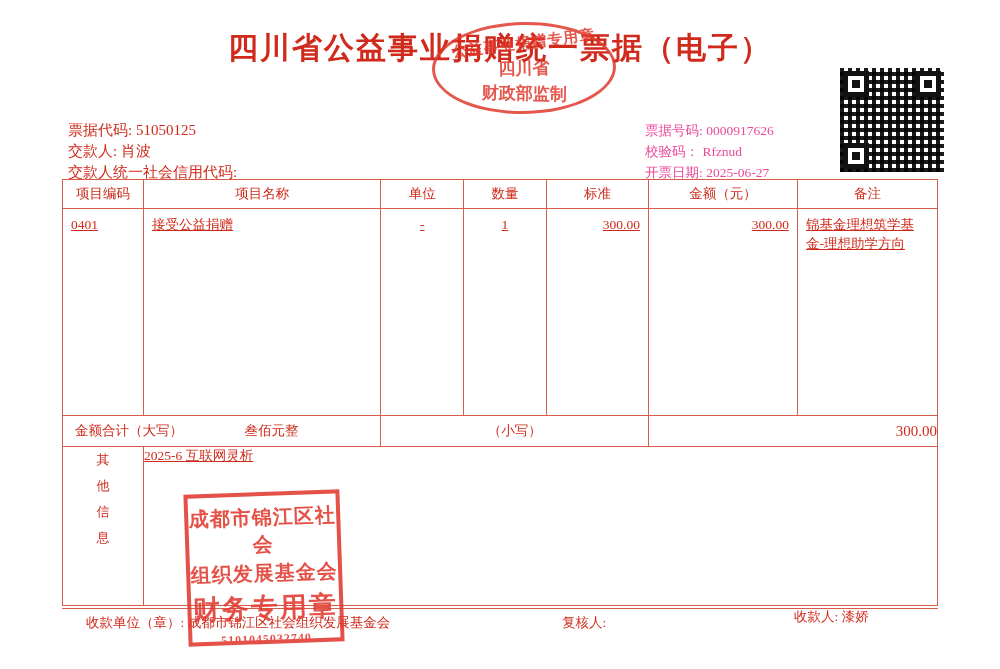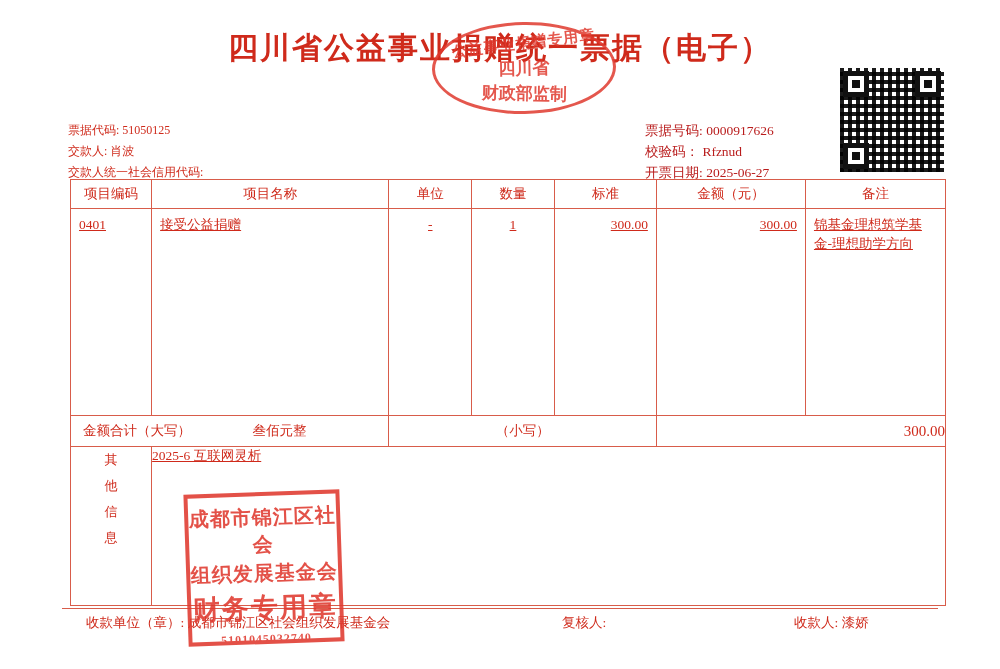--- a/index.html
+++ b/index.html
@@ -61,41 +61,40 @@
   }
   .qr .f-tl { left: 3px; top: 3px; }
   .qr .f-tr { right: 3px; top: 3px; }
   .qr .f-bl { left: 3px; bottom: 3px; }
 
   
   .meta-left {
     position: absolute;
     left: 68px;
     top: 120px;
-    font-size: 12px;
+    font-size: 15px;
     line-height: 21px;
     color: #cf2a1b;
   }
   .meta-right {
     position: absolute;
     left: 645px;
     top: 120px;
     font-size: 13.5px;
     line-height: 21px;
-    color: #b91c1c;
+    color: #ec4899;
   }
   .meta-right .mono-val { font-family: "Liberation Serif", serif; }
 
   
   .table-wrap {
     position: absolute;
     left: 62px;
     top: 179px;
     width: 800px;
-    margin-left: 8px;
   }
   table.main {
     border-collapse: collapse;
     width: 876px;
     color: #cf2a1b;
     font-size: 13.5px;
   }
   table.main th, table.main td {
     border: 1px solid #d85c4a;
     padding: 0;
@@ -147,21 +146,21 @@
   .footer {
     position: absolute;
     left: 62px;
     top: 608px;
     width: 876px;
     font-size: 13.5px;
     color: #cf2a1b;
   }
   .footer .f1 { position: absolute; left: 8px; top: 6px; margin-left: 16px; }
   .footer .f2 { position: absolute; left: 500px; top: 6px; }
-  .footer .f3 { position: absolute; left: 712px; top: 6px; padding-left: 20px; }
+  .footer .f3 { position: absolute; left: 712px; top: 0; padding-left: 20px; }
   .footer-line {
     position: absolute;
     left: 0; top: 0;
     width: 876px;
     border-top: 1px solid #d85c4a;
   }
 
   
   .oval-stamp {
     position: absolute;

